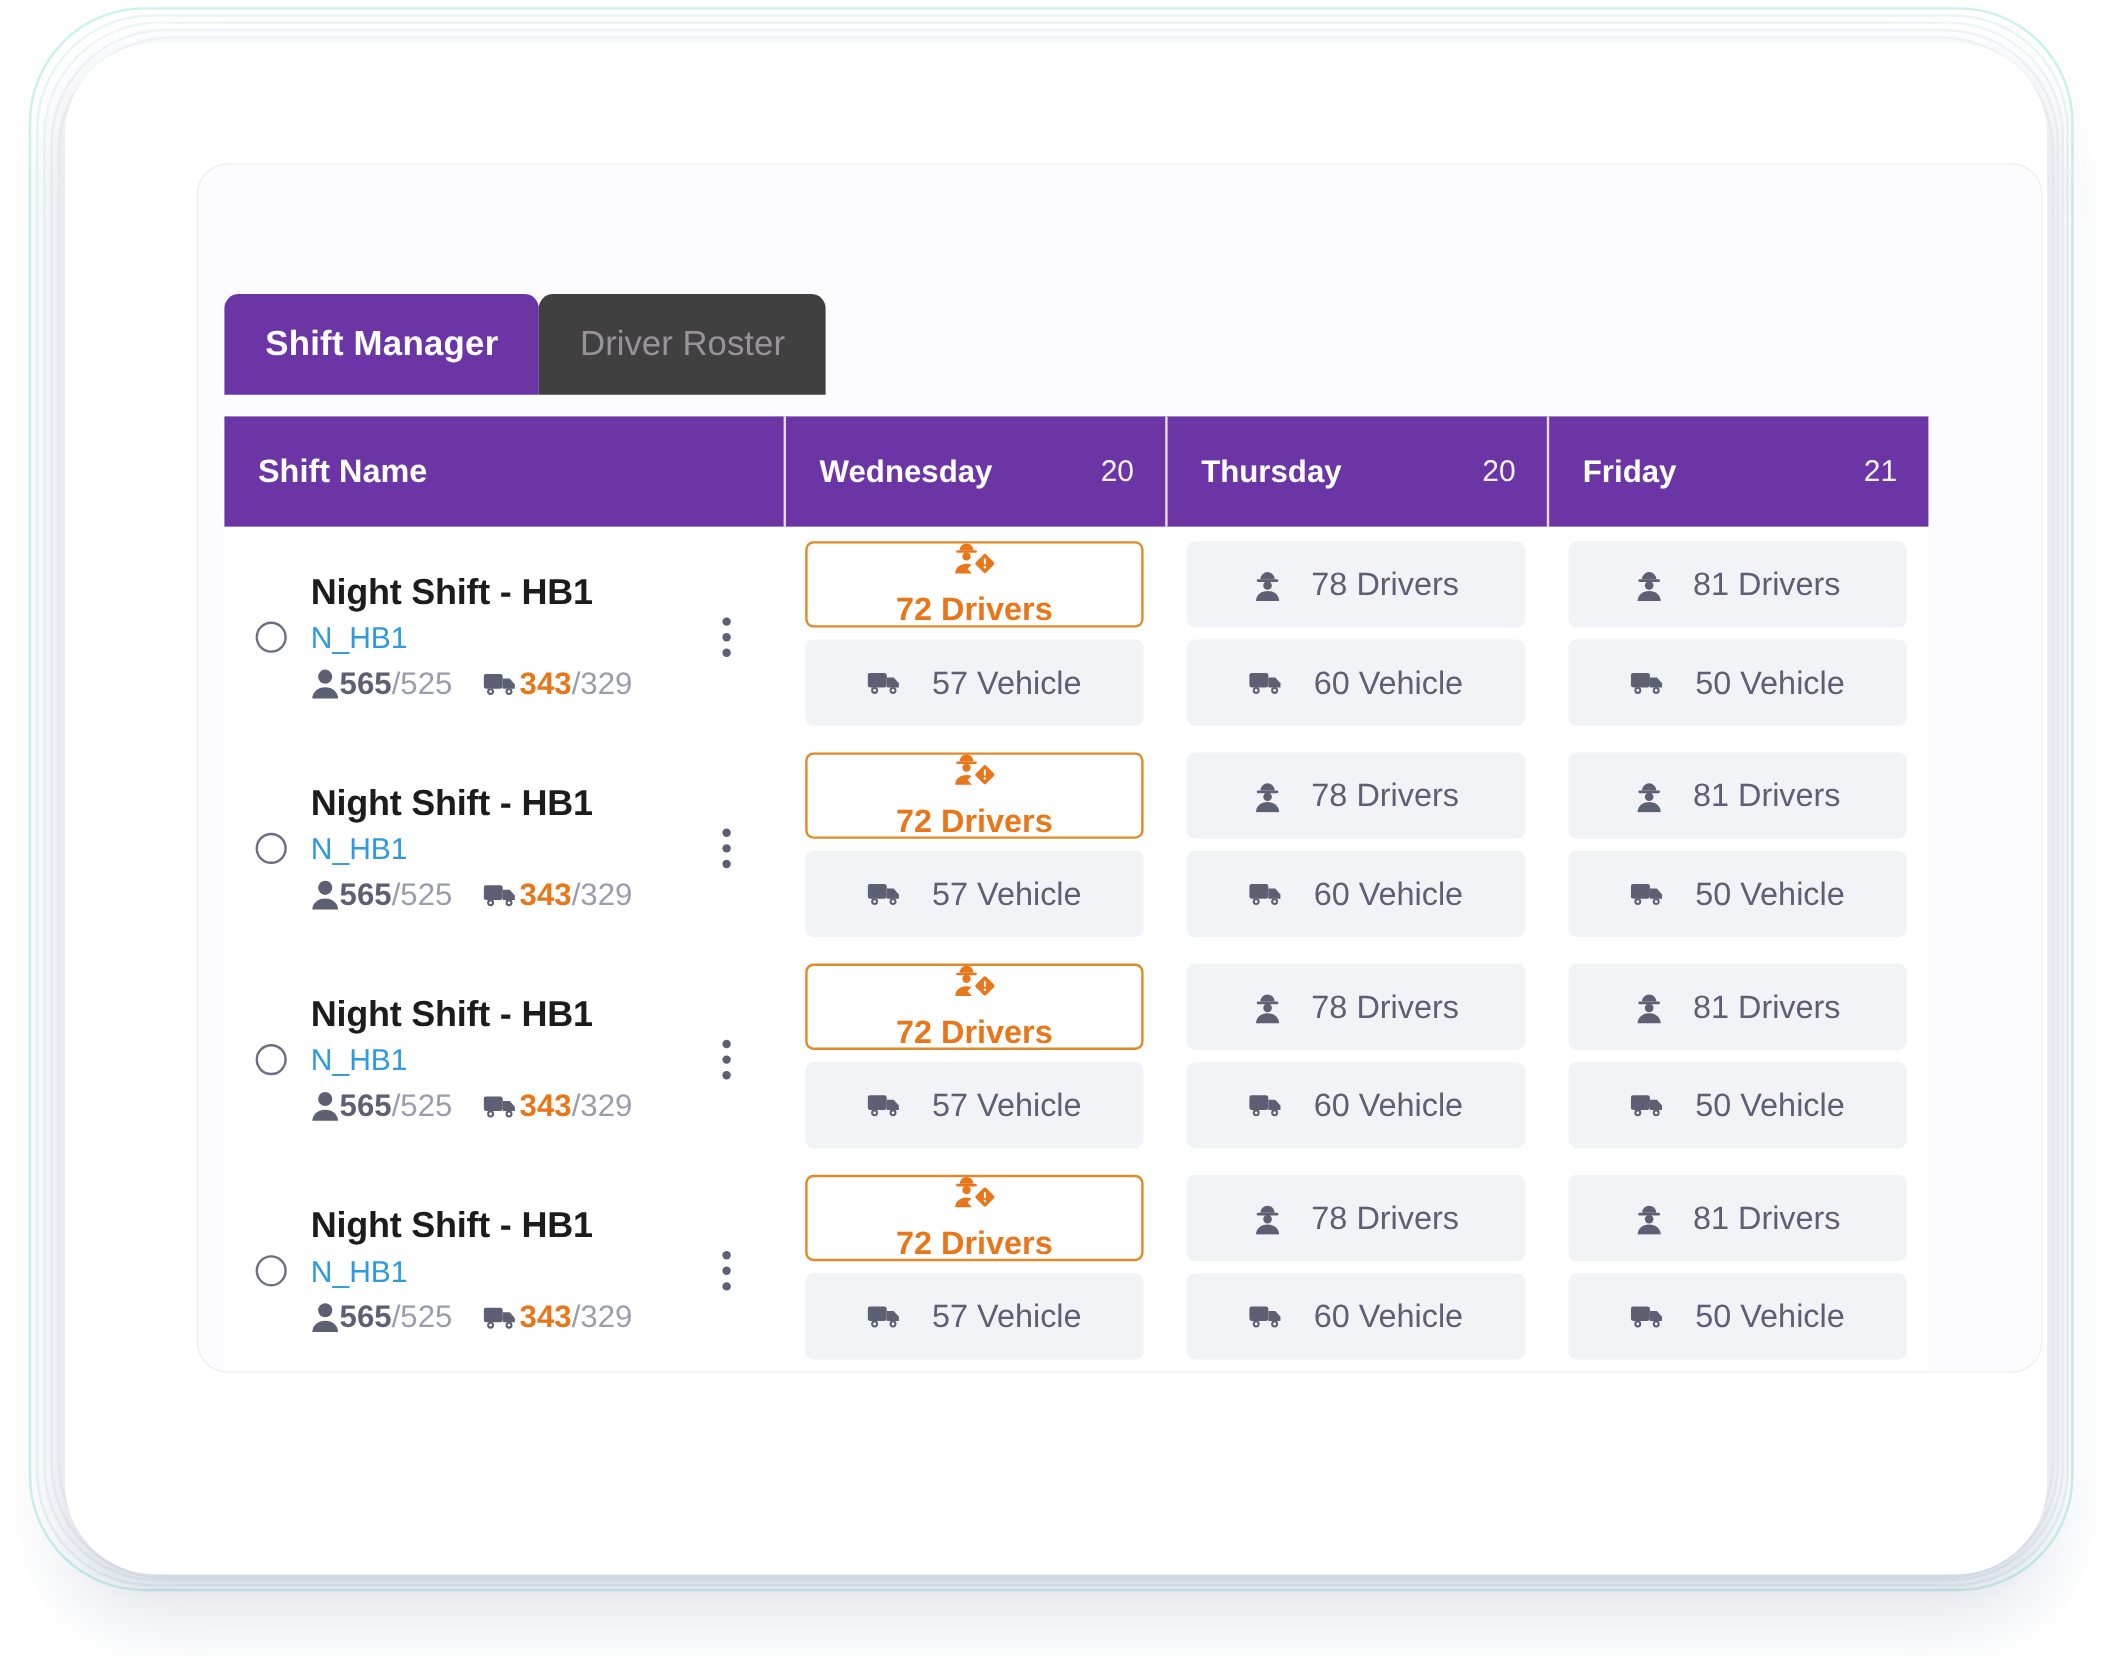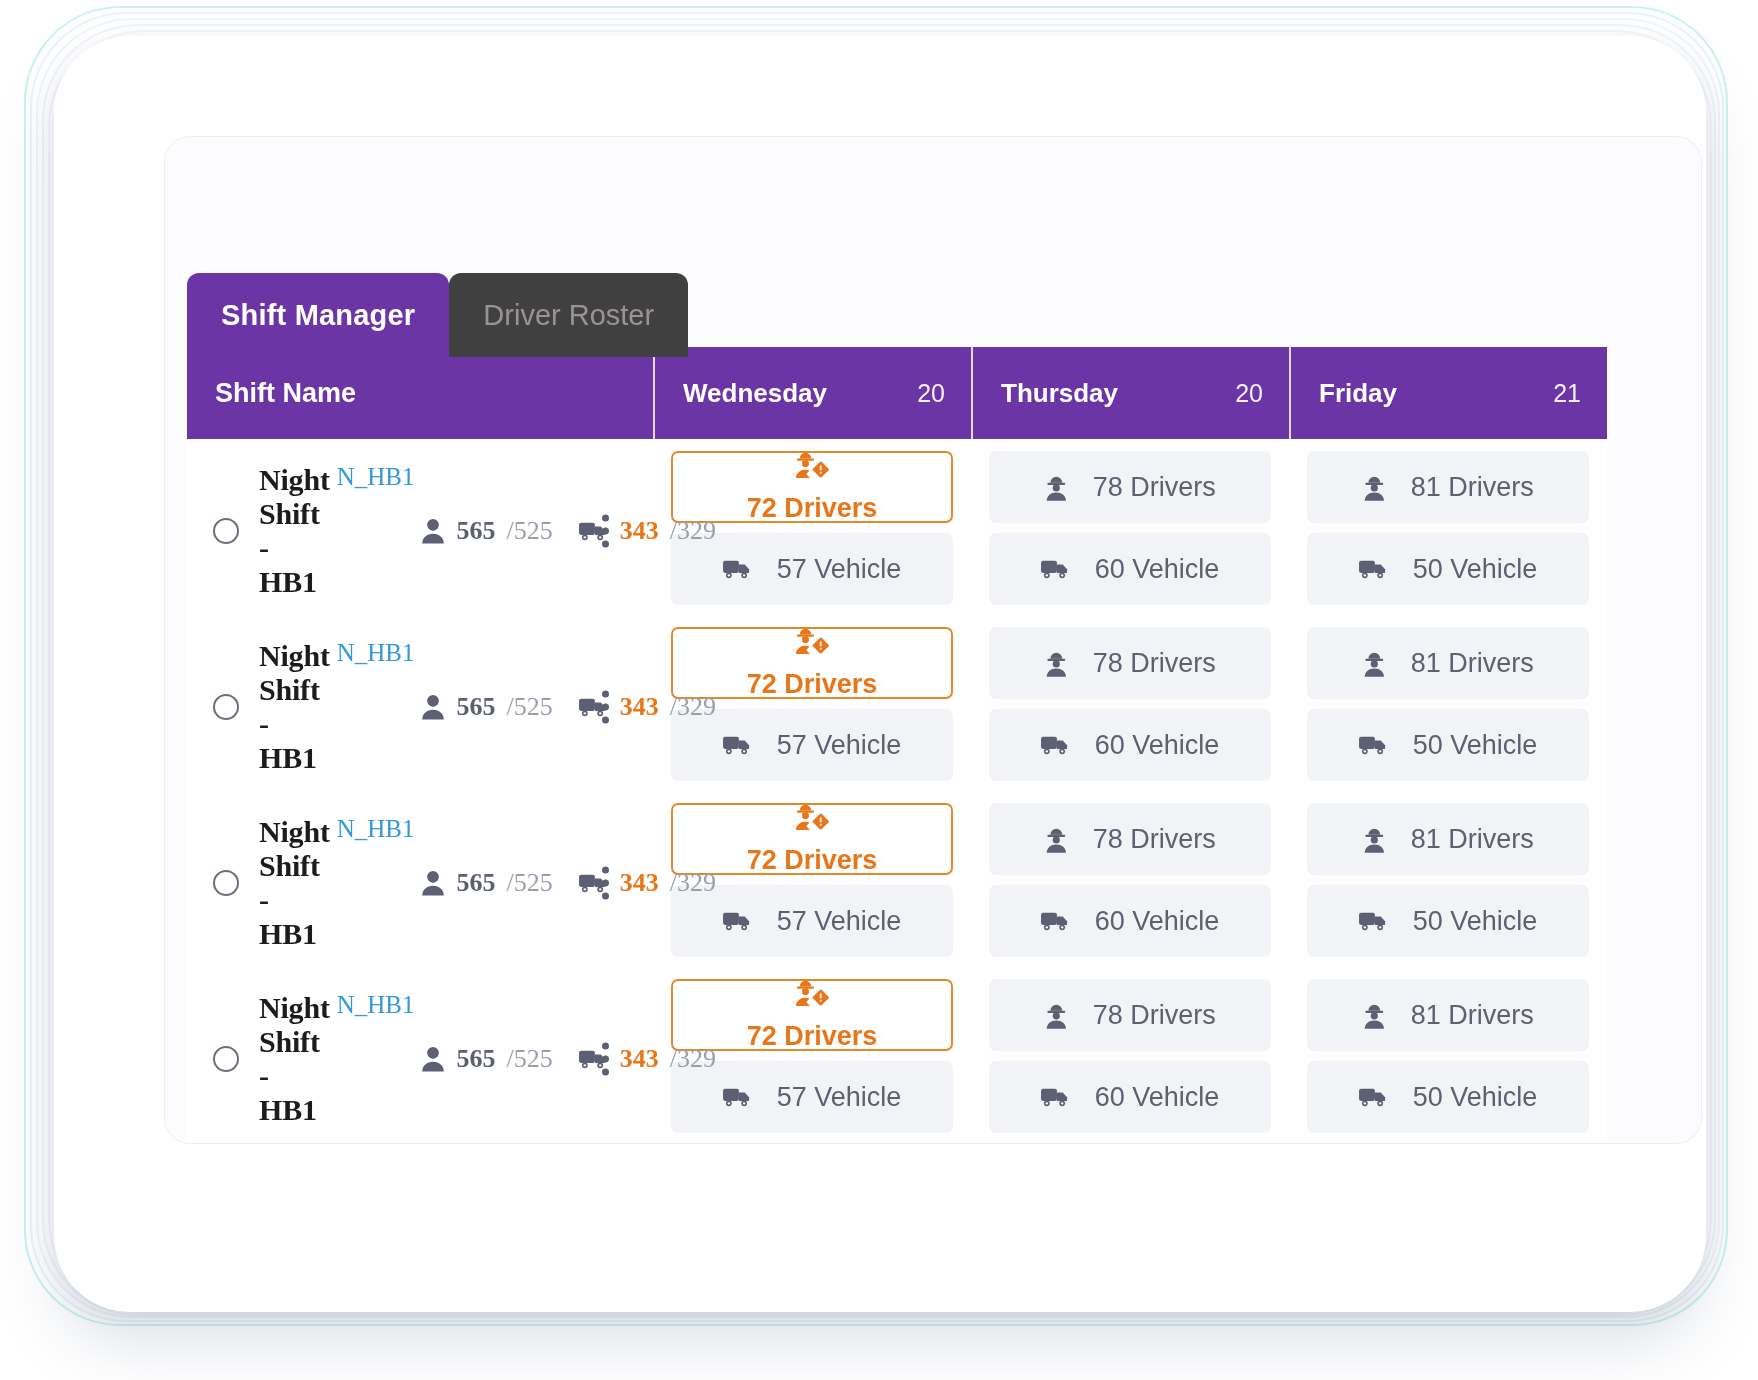--- a/index.html
+++ b/index.html
@@ -44,21 +44,21 @@
     width: 1538px; height: 1008px;
     background: #fcfcfe;
     border: 1px solid #eceef4;
     border-radius: 26px;
     overflow: hidden;
   }
 
   
   .tabs {
     position: absolute;
-    left: 22px; top: 136px;
+    left: 22px; top: 108px;
     display: flex;
     align-items: center;
     z-index: 5;
   }
   .tab {
     height: 84px;
     padding: 0 34px;
     display: flex; align-items: center;
     font-size: 29px;
     border-radius: 12px 12px 0 0;
@@ -126,37 +126,37 @@
   }
   .radio {
     width: 26px; height: 26px;
     border: 2.5px solid #6b6f80;
     border-radius: 50%;
     flex: 0 0 auto;
     margin-right: 20px;
     cursor: pointer;
     background: #fff;
   }
-  .name-block { display: flex; flex-direction: row; gap: 7px; font-family: Liberation Serif, serif; }
+  .name-block { display: flex; flex-direction: column; gap: 7px; }
   .shift-title {
     font-size: 30px;
     font-weight: 700;
     color: #1c1c1c;
     letter-spacing: -.2px;
   }
   .shift-code {
     font-size: 25px;
     color: #2f9bde;
     font-weight: 400;
   }
   .stats {
     display: flex; align-items: center; gap: 26px;
     font-size: 26px;
   }
-  .stat { display: flex; align-items: center; gap: 11px; }
+  .stat { display: flex; align-items: center; }
   .stat .num-a { color: #5c6072; font-weight: 600; }
   .stat .num-a.warn { color: #e8761a; font-weight: 700; }
   .stat .num-b { color: #9a9dab; font-weight: 400; }
   .kebab {
     position: absolute;
     right: 44px;
     top: 50%;
     transform: translateY(-50%);
     display: flex; flex-direction: column; gap: 6px;
     cursor: pointer;

